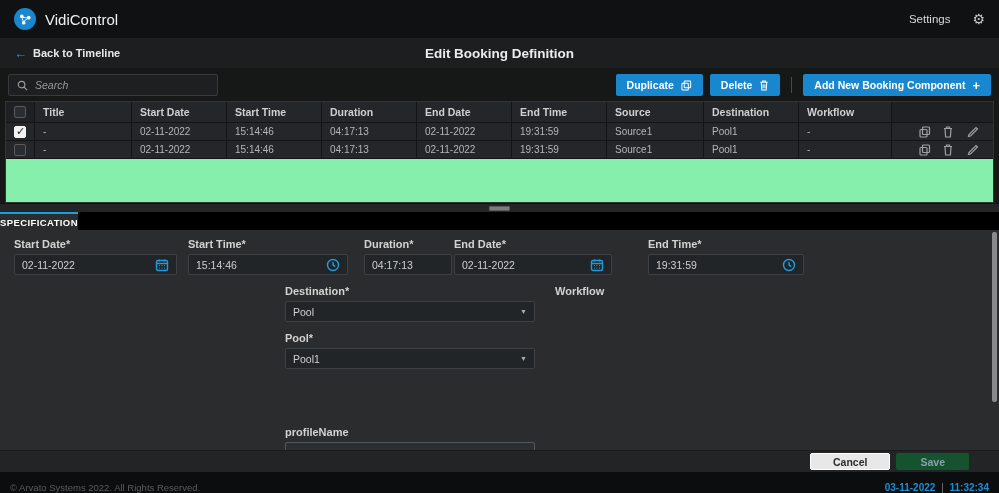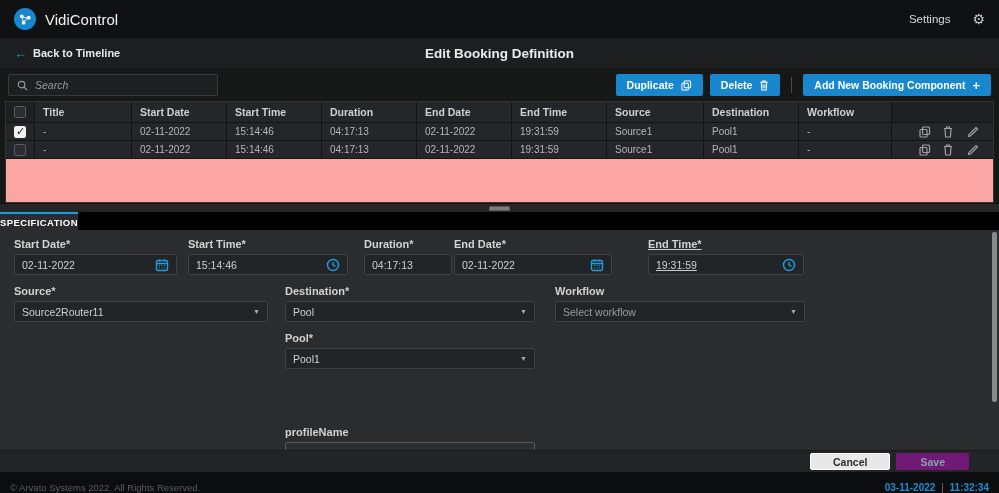--- a/index.html
+++ b/index.html
@@ -35,21 +35,21 @@
   .searchbox input { flex:1; background:transparent; border:none; outline:none; color:#cfcfcf;
                      font-size:10.5px; font-style:italic; font-family:inherit; }
   .searchbox input::placeholder { color:#9a9a9a; opacity:1; }
   .btn { display:inline-flex; align-items:center; gap:7px; background:#1887ce; color:#fff;
          border:none; border-radius:2px; font-weight:bold; font-size:10.5px; height:22px;
          padding:0 11px; cursor:pointer; font-family:inherit; }
   .btn-group { display:flex; align-items:center; gap:7px;border-radius:10px; }
   .vsep { width:1px; height:16px; background:#4a4a4a; margin:0 4px; }
 
   
-  .listbox { border:1px solid #333; background:#fca5a5; height:102px; overflow:hidden; }
+  .listbox { border:1px solid #333; background:#86efac; height:102px; overflow:hidden; }
   .trow { display:flex; align-items:stretch; border-bottom:1px solid #141414; }
   .thead { background:#1e2123; height:21px; }
   .thead .cell { font-weight:bold; color:#cfcfcf; font-size:10.5px; }
   .tdata { background:#1f2122; height:18px; }
   .cell { display:flex; align-items:center; padding:0 8px; font-size:10px; color:#b5b5b5;
           border-left:1px solid #141414; background:#24272a; }
   .tdata .cell { background:#24272a; }
   .c-cb { width:28px; flex:0 0 auto; justify-content:center; border-left:none; background:transparent; }
   .c-title{ width:97px; flex:0 0 auto; } .c-sd{ width:95px; flex:0 0 auto; }
   .c-st{ width:95px; flex:0 0 auto; }   .c-du{ width:95px; flex:0 0 auto; }
@@ -91,21 +91,21 @@
   .scrollbar { position:absolute; right:2px; top:2px; width:5px; height:170px; background:#8a8a8a;
                border-radius:2px; cursor:pointer; }
 
   
   .actionbar { height:22px; background:#222425; display:flex; align-items:center;
                justify-content:flex-end; gap:6px; padding:0 30px; flex:0 0 auto;
                border-top:1px solid #1a1a1a; }
   .btn-cancel { background:#e8e8e8; color:#2b2b2b; border:1px solid #fff; border-radius:2px;
                 font-weight:bold; font-size:10.5px; height:17px; padding:0 22px; cursor:pointer;
                 font-family:inherit; }
-  .btn-save { background:#701a75; color:#87a0ae; border:none; border-radius:2px; font-weight:bold;
+  .btn-save { background:#14532d; color:#87a0ae; border:none; border-radius:2px; font-weight:bold;
               font-size:10.5px; height:17px; padding:0 24px; cursor:pointer; font-family:inherit; }
 
   
   .footer { height:30px; background:#0c0d0e; display:flex; align-items:center;
             justify-content:space-between; padding:13px 10px; flex:1 0 auto; }
   .copyright { font-size:9.5px; color:#5c5c5c; }
   .datetime { font-size:10px; font-weight:bold; }
   .datetime .dt { color:#1b8fd6; }
   .datetime .sep { color:#777; font-weight:normal; padding:0 3px; }
 </style>
@@ -309,55 +309,44 @@
         <span class="ficon">
             <svg viewBox="0 0 14 14" width="14" height="14">
               <rect x="1.5" y="2.5" width="11" height="10" rx="1.5"></rect>
               <path d="M1.5 5.5 H12.5 M4.5 1.5 V3.5 M9.5 1.5 V3.5"></path>
               <path d="M4 7.5 H5 M6.5 7.5 H7.5 M9 7.5 H10 M4 10 H5 M6.5 10 H7.5 M9 10 H10" stroke-width="1"></path>
             </svg>
           </span>
       </div>
     </div>
 
-    <div class="field" style="left:648px; top:8px; width:156px;text-decoration:underline;">
+    <div class="field" style="left:648px; top:8px; width:156px;">
       <div class="flabel">End Time*</div>
       <div class="finput">
         <span class="val">19:31:59</span>
         <span class="ficon">
             <svg viewBox="0 0 14 14" width="14" height="14">
               <circle cx="7" cy="7" r="5.5"></circle>
               <path d="M7 4 V7 L9.3 8.4"></path>
             </svg>
           </span>
       </div>
     </div>
 
-    <div class="field" style="left:14px; top:55px; width:254px;">
-      <div class="flabel">Source*</div>
-      <div class="finput fselect">
-        <span class="val">Source2Router11</span>
-        <span class="caret">▼</span>
-      </div>
-    </div>
 
     <div class="field" style="left:285px; top:55px; width:250px;">
       <div class="flabel">Destination*</div>
       <div class="finput fselect">
         <span class="val">Pool</span>
         <span class="caret">▼</span>
       </div>
     </div>
 
     <div class="field" style="left:555px; top:55px; width:250px;">
       <div class="flabel">Workflow</div>
-      <div class="finput fselect">
-        <span class="val" style="color:#9a9a9a;">Select workflow</span>
-        <span class="caret">▼</span>
-      </div>
     </div>
 
     <div class="field" style="left:285px; top:102px; width:250px;">
       <div class="flabel">Pool*</div>
       <div class="finput fselect">
         <span class="val">Pool1</span>
         <span class="caret">▼</span>
       </div>
     </div>
 

